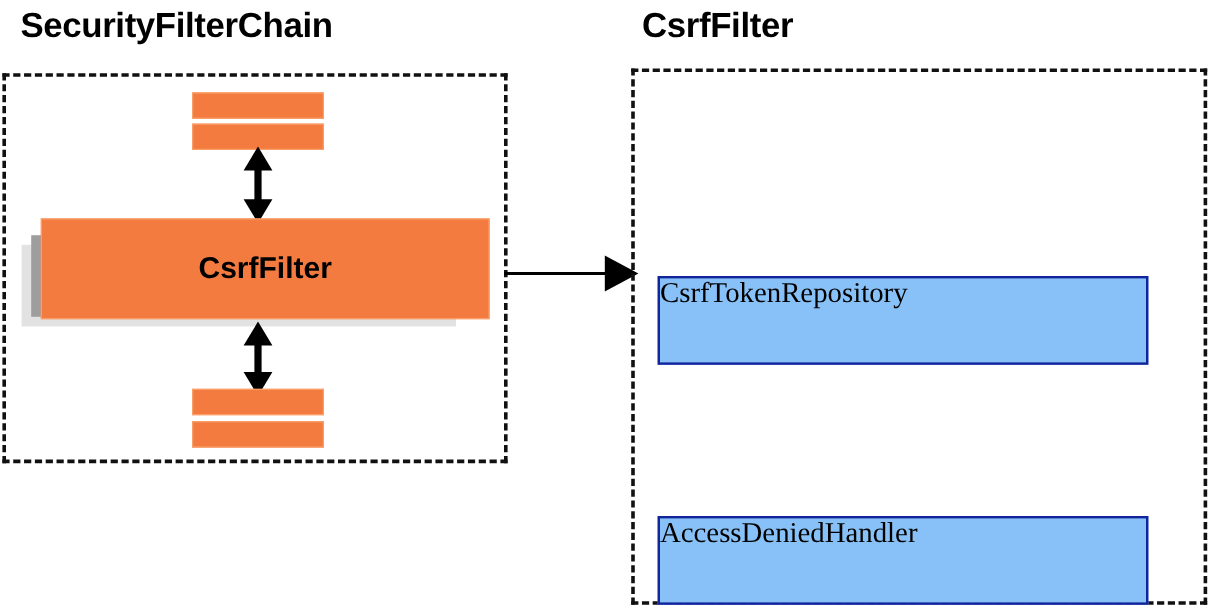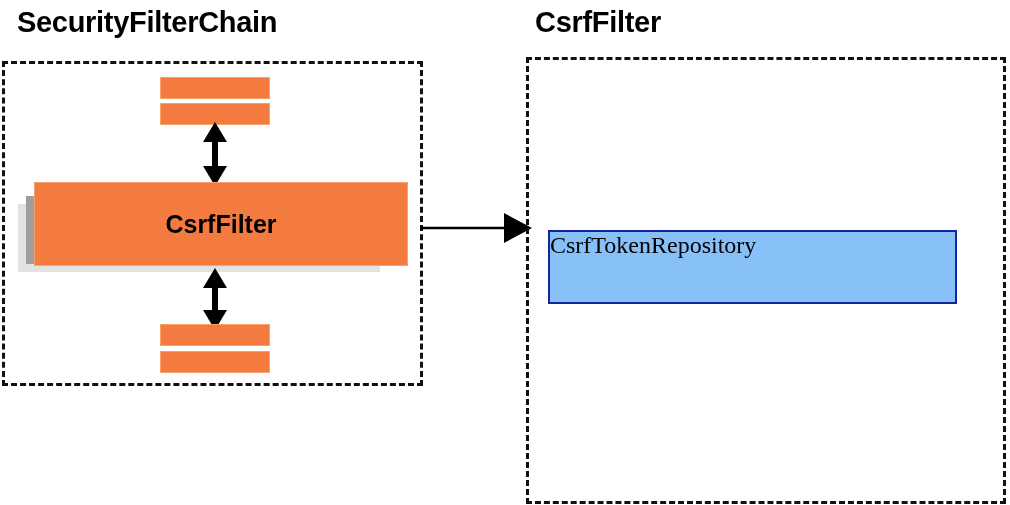--- a/index.html
+++ b/index.html
@@ -149,20 +149,25 @@
 
   <div class="group-box" id="group-right"></div>
 
   <div class="blue-stack" id="blue-0">
     <div class="sh-light"></div>
     <div class="sh-dark"></div>
     <div class="face">CsrfTokenRepository</div>
   </div>
 
 
+  <div class="blue-stack" id="blue-2">
+    <div class="sh-light"></div>
+    <div class="sh-dark"></div>
+    <div class="face">AccessDeniedHandler</div>
+  </div>
 
   <div class="blue-stack" id="blue-3">
     <div class="sh-light"></div>
     <div class="sh-dark"></div>
 
   </div>
 
 </div>
 
 </body></html>

